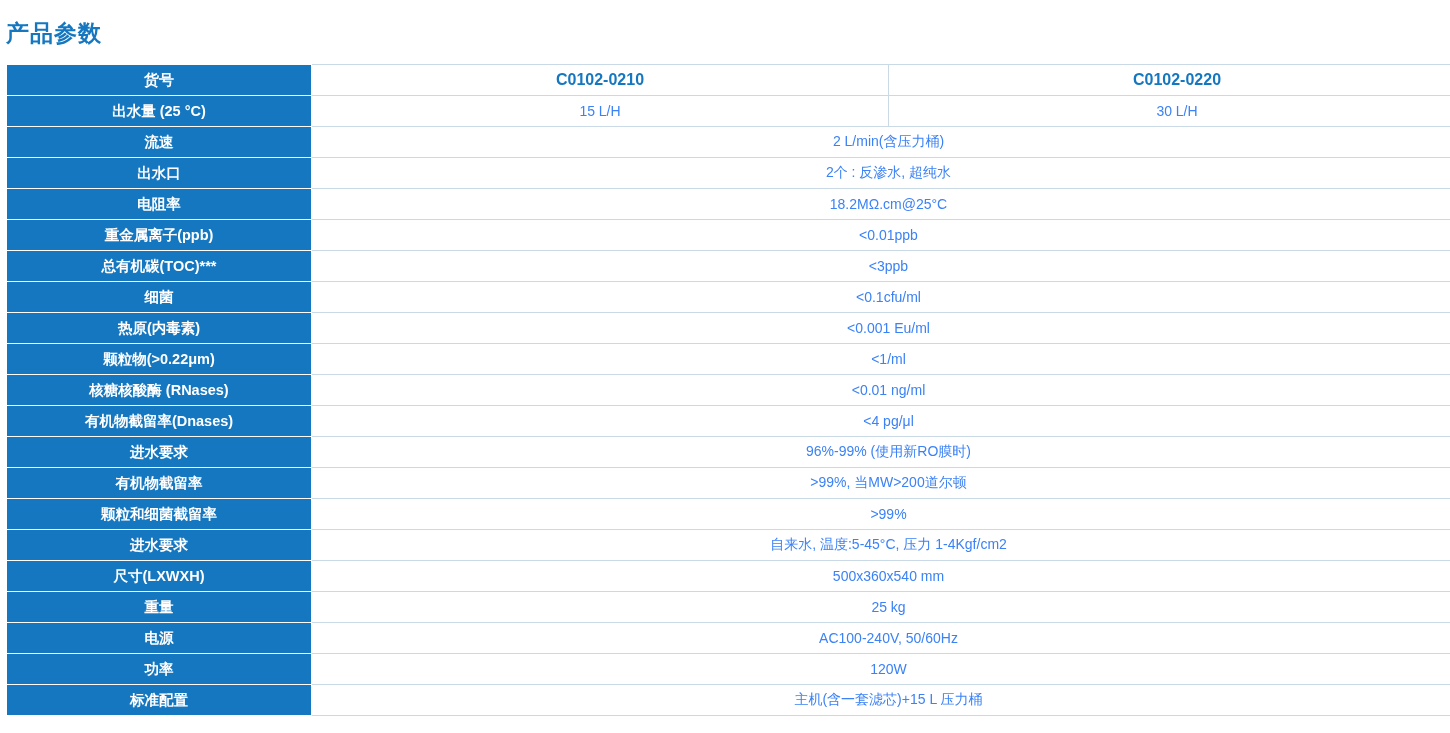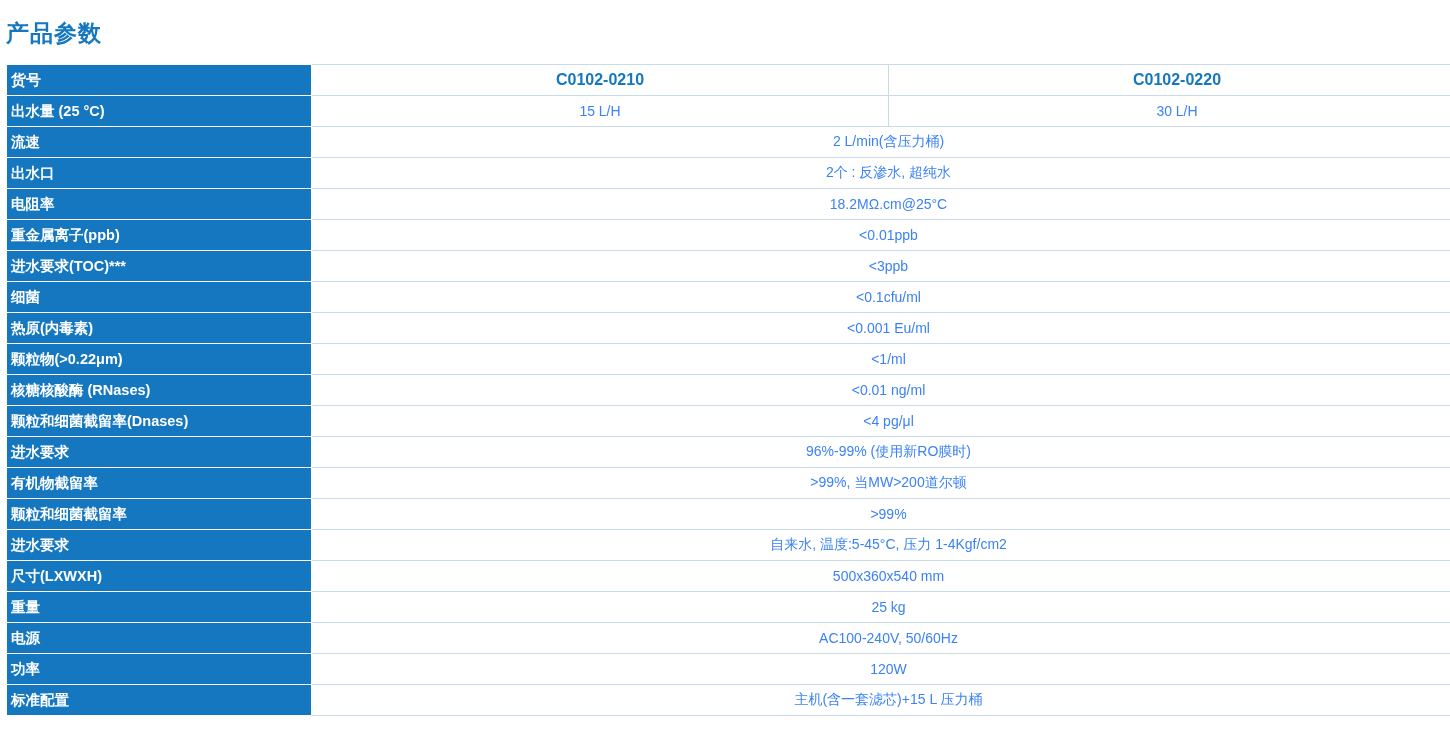--- a/index.html
+++ b/index.html
@@ -44,21 +44,21 @@
     border: 1px solid #c9d9e6;
     padding: 0 4px;
     font-size: 14.5px;
     vertical-align: middle;
   }
   td.label {
     width: 296px;
     background: #1577c0;
     color: #ffffff;
     font-weight: bold;
-    text-align: left;
+    text-align: center;
     border: 1px solid #ffffff;
     font-size: 14.5px;
   }
   td.value {
     text-align: center;
     color: #3b82f6;
     background: #ffffff;
     font-size: 14px;
   }
   tr.header-row td.value {
@@ -100,41 +100,41 @@
         </tr>
         <tr>
           <td class="label">电阻率</td>
           <td class="value" colspan="2">18.2MΩ.cm@25°C</td>
         </tr>
         <tr>
           <td class="label">重金属离子(ppb)</td>
           <td class="value" colspan="2">&lt;0.01ppb</td>
         </tr>
         <tr>
-          <td class="label">进水要求(TOC)***</td>
+          <td class="label">总有机碳(TOC)***</td>
           <td class="value" colspan="2">&lt;3ppb</td>
         </tr>
         <tr>
           <td class="label">细菌</td>
           <td class="value" colspan="2">&lt;0.1cfu/ml</td>
         </tr>
         <tr>
           <td class="label">热原(内毒素)</td>
           <td class="value" colspan="2">&lt;0.001 Eu/ml</td>
         </tr>
         <tr>
           <td class="label">颗粒物(&gt;0.22μm)</td>
           <td class="value" colspan="2">&lt;1/ml</td>
         </tr>
         <tr>
           <td class="label">核糖核酸酶 (RNases)</td>
           <td class="value" colspan="2">&lt;0.01 ng/ml</td>
         </tr>
         <tr>
-          <td class="label">颗粒和细菌截留率(Dnases)</td>
+          <td class="label">有机物截留率(Dnases)</td>
           <td class="value" colspan="2">&lt;4 pg/μl</td>
         </tr>
         <tr>
           <td class="label">进水要求</td>
           <td class="value" colspan="2">96%-99% (使用新RO膜时)</td>
         </tr>
         <tr>
           <td class="label">有机物截留率</td>
           <td class="value" colspan="2">&gt;99%, 当MW&gt;200道尔顿</td>
         </tr>

